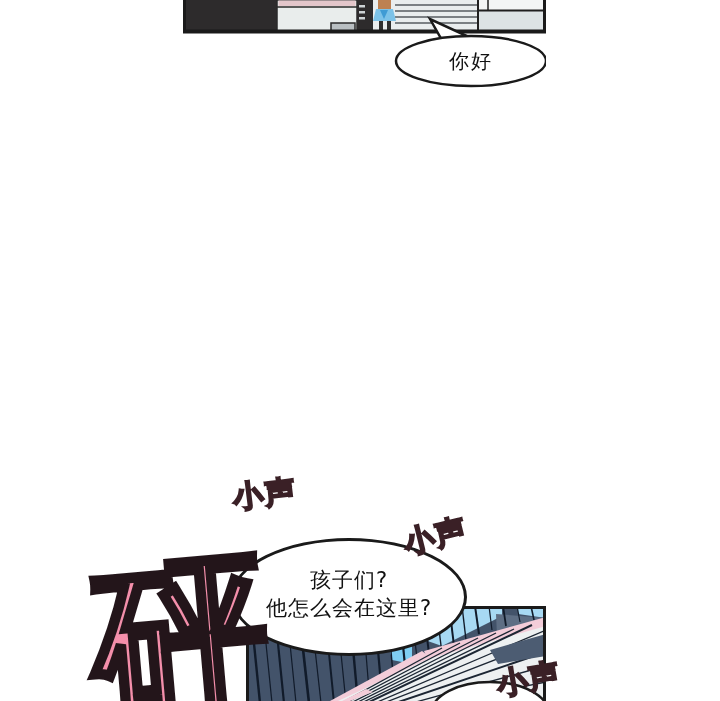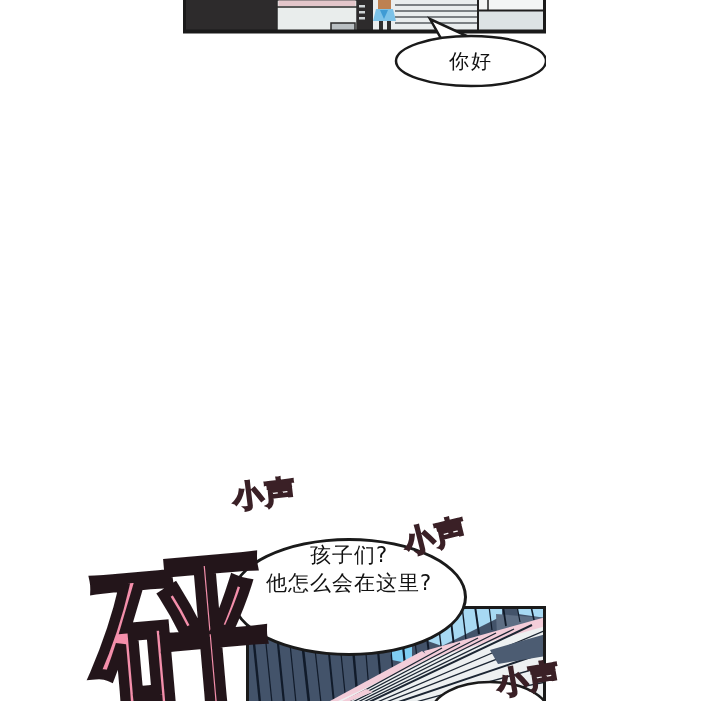--- a/index.html
+++ b/index.html
@@ -6,21 +6,21 @@
   body{
     width:720px;height:701px;position:relative;overflow:hidden;
     background:#ffffff;
     font-family:"DejaVu Sans", sans-serif;
   }
   .abs{position:absolute;}
   
   .dialog-bubble{
     left:231px;top:538px;width:230px;height:112px;
     background:#ffffff;border:3px solid #1a1a1a;border-radius:50%;
-    z-index:3;display:flex;align-items:flex-start;justify-content:center;
+    z-index:3;display:flex;align-items:center;justify-content:center;
   }
   .dialog-text{
     text-align:center;color:#111111;font-size:21px;line-height:28px;
     padding-bottom:6px;letter-spacing:1px;white-space:nowrap;
   }
   
   .whisper{
     font-size:30px;font-weight:bold;color:#ee8fa9;
     -webkit-text-stroke:2px #3a2026;letter-spacing:2px;
     z-index:5;white-space:nowrap;

